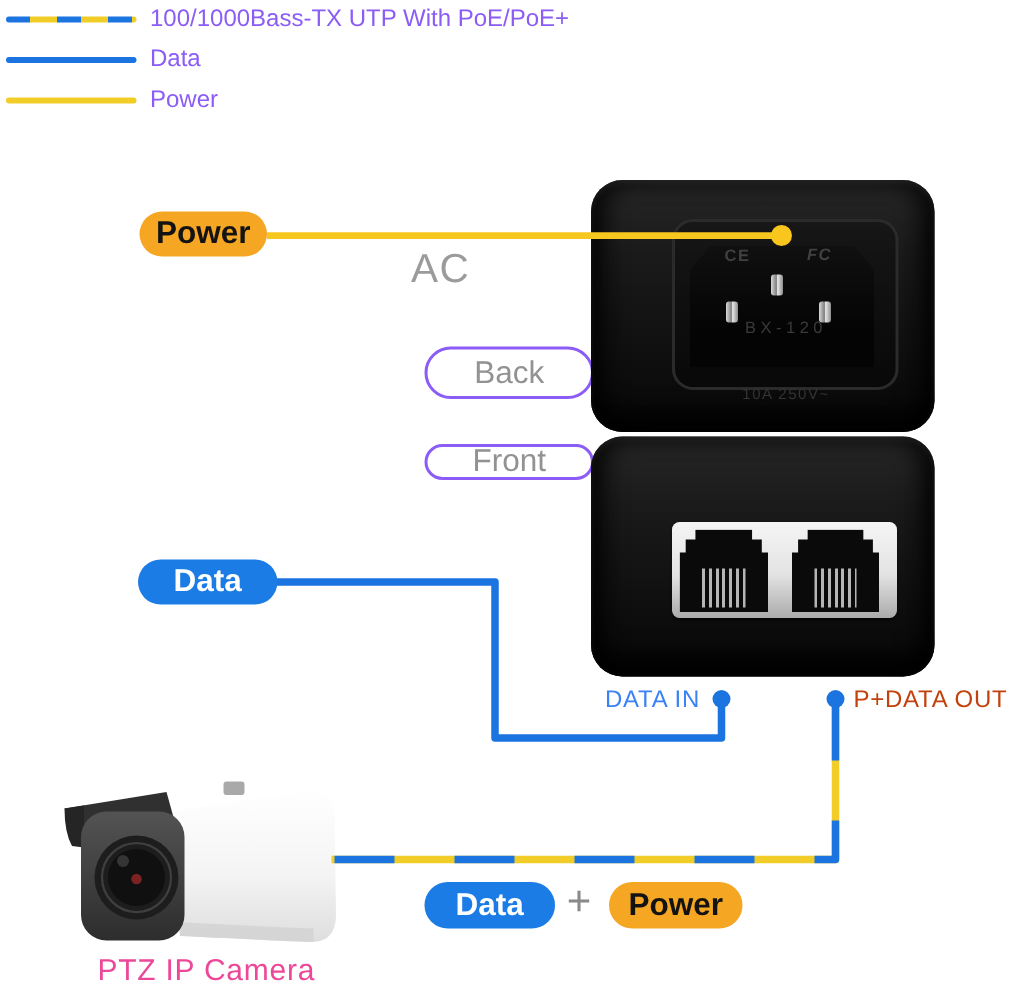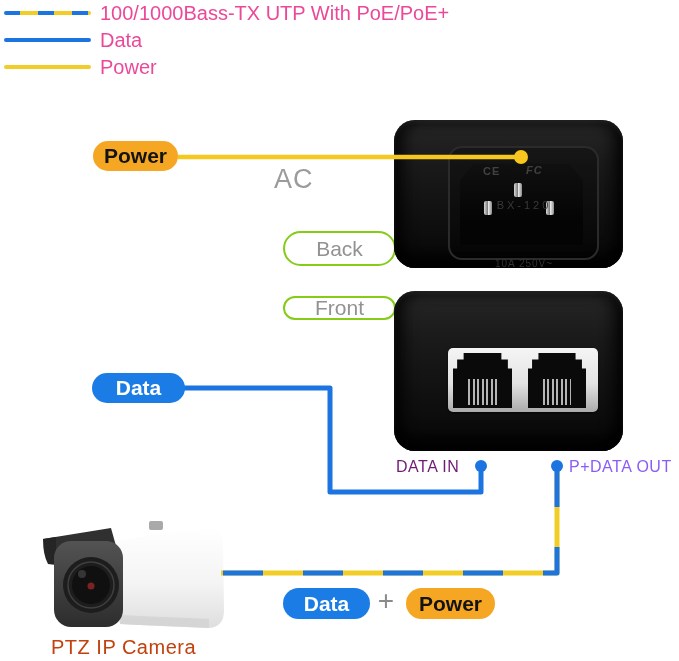--- a/index.html
+++ b/index.html
@@ -4,62 +4,62 @@
 <style>
   * { margin:0; padding:0; box-sizing:border-box; }
   body { background:#ffffff; font-family:"Liberation Sans", sans-serif; }
   .canvas{ position:relative; width:679px; height:661px; background:#ffffff; overflow:hidden; }
 
   
   .legend-swatch{ position:absolute; left:4px; width:87px; height:4px; border-radius:2px; }
   .sw-utp{ top:11px; background:repeating-linear-gradient(90deg,#1b74e0 0 16px,#f3cd27 16px 34px); }
   .sw-data{ top:38px; background:#1b74e0; }
   .sw-power{ top:65px; background:#f3cd27; }
-  .legend-label{ position:absolute; left:100px; font-size:20px; line-height:24px; color:#ec4899; white-space:nowrap; }
+  .legend-label{ position:absolute; left:100px; font-size:16px; line-height:24px; color:#8b5cf6; white-space:nowrap; }
   .ll-1{ top:1px; } .ll-2{ top:28px; } .ll-3{ top:55px; }
 
   
   .pill{ position:absolute; display:flex; align-items:center; justify-content:center;
          border-radius:16px; font-weight:700; font-size:21px; white-space:nowrap; }
   .pill-orange{ background:#f5a623; color:#131313; }
   .pill-blue{ background:#1b7ce6; color:#ffffff; }
-  .pill-outline{ background:#ffffff; border:2px solid #84cc16; color:#929292; font-weight:400; z-index:1; }
+  .pill-outline{ background:#ffffff; border:2px solid #8b5cf6; color:#929292; font-weight:400; z-index:1; }
   .power-tag-top{ left:93px; top:141px; width:85px; height:30px; z-index:6; }
   .back-tag{ left:283px; top:231px; width:113px; height:35px; border-radius:18px; }
   .front-tag{ left:283px; top:296px; width:113px; height:24px; border-radius:18px; }
   .data-tag-left{ left:92px; top:373px; width:93px; height:30px; z-index:6; }
   .data-tag-bottom{ left:283px; top:588px; width:87px; height:31px; z-index:6; }
   .power-tag-bottom{ left:406px; top:588px; width:89px; height:31px; z-index:6; }
   .plus-sign{ position:absolute; left:368px; top:585px; width:36px; text-align:center;
               font-size:28px; color:#8a8a8a; z-index:6; }
 
   
   .gray-label{ position:absolute; color:#9b9b9b; white-space:nowrap; z-index:6; }
   .ac-label{ left:274px; top:164px; font-size:27px; letter-spacing:1px; }
-  .datain-label{ left:396px; top:458px; width:78px; text-align:left; font-size:16px; color:#701a75; letter-spacing:.5px; }
-  .pdataout-label{ left:569px; top:458px; font-size:16px; color:#8b5cf6; letter-spacing:.5px; }
-  .camera-caption{ left:51px; top:636px; font-size:20px; color:#c2410c; letter-spacing:.5px; }
+  .datain-label{ left:396px; top:458px; width:78px; text-align:center; font-size:16px; color:#3b82f6; letter-spacing:.5px; }
+  .pdataout-label{ left:569px; top:458px; font-size:16px; color:#c2410c; letter-spacing:.5px; }
+  .camera-caption{ left:65px; top:636px; font-size:20px; color:#ec4899; letter-spacing:.5px; }
 
   
   .device{ position:absolute; left:394px; width:229px; border-radius:21px; z-index:2;
            background:linear-gradient(180deg,#262626 0%,#1a1a1a 30%,#111111 62%,#070707 100%);
            box-shadow:inset 0 2px 4px rgba(255,255,255,.08), inset 0 -12px 16px rgba(0,0,0,.85),
                       inset 10px 0 14px rgba(0,0,0,.6), inset -10px 0 14px rgba(0,0,0,.6); }
-  .device-back{ top:120px; height:148px; }
+  .device-back{ top:120px; height:168px; }
   .device-front{ top:291px; height:160px; }
 
   .recess{ position:absolute; left:54px; top:26px; width:151px; height:114px;
            border:2px solid #2b2b2b; border-radius:14px; background:rgba(0,0,0,.25); }
   .c14{ position:absolute; left:66px; top:44px; width:123px; height:81px;
         background:linear-gradient(180deg,#101010,#040404 70%);
         clip-path:polygon(11% 0,89% 0,100% 20%,100% 100%,0 100%,0 20%); }
   .marking{ position:absolute; color:#414141; font-size:11px; letter-spacing:1px; z-index:3; }
   .mark-ce{ left:89px; top:45px; font-weight:700; }
-  .mark-fcc{ left:132px; top:44px; font-weight:700; font-style:italic; }
-  .mark-model{ left:100px; top:79px; width:60px; text-align:center; color:#3a3a3a; letter-spacing:3px; }
+  .mark-fcc{ left:144px; top:44px; font-weight:700; font-style:italic; }
+  .mark-model{ left:100px; top:93px; width:60px; text-align:center; color:#3a3a3a; letter-spacing:3px; }
   .mark-rating{ left:96px; top:94px; width:68px; text-align:center; color:#343434; font-size:10px;margin-top:44px; }
   .prong{ position:absolute; width:8px; height:14px; border-radius:2px; z-index:3;
           background:linear-gradient(90deg,#d9d9d9,#7f7f7f 45%,#e8e8e8 55%,#8c8c8c); }
   .prong-top{ left:120px; top:63px; }
   .prong-left{ left:90px; top:81px; }
   .prong-right{ left:152px; top:81px; }
 
   
   .rj45-plate{ position:absolute; left:54px; top:57px; width:150px; height:64px; border-radius:5px;
                background:linear-gradient(180deg,#f5f5f5 0%,#e3e3e3 55%,#ababab 100%);

